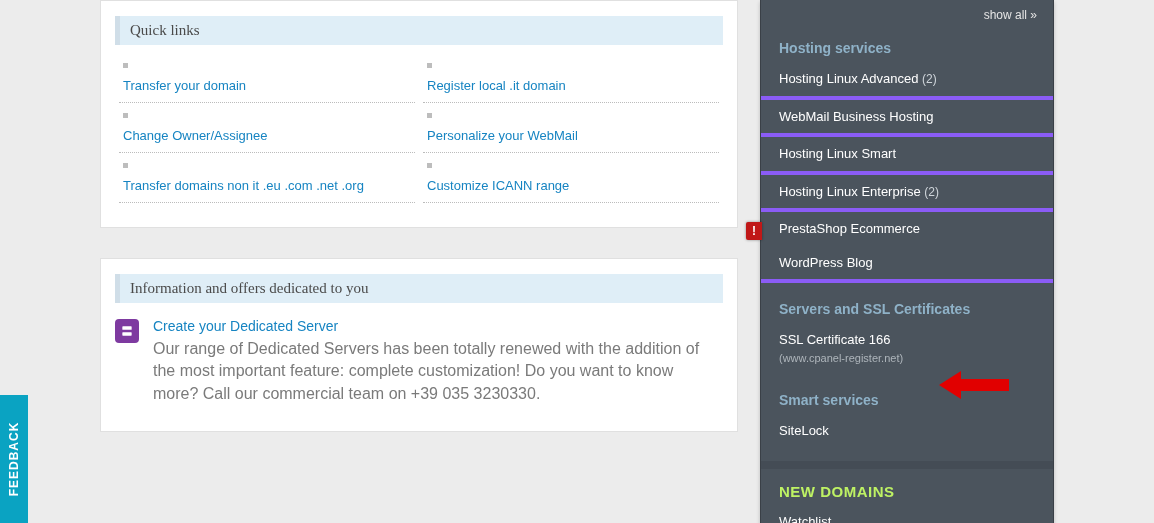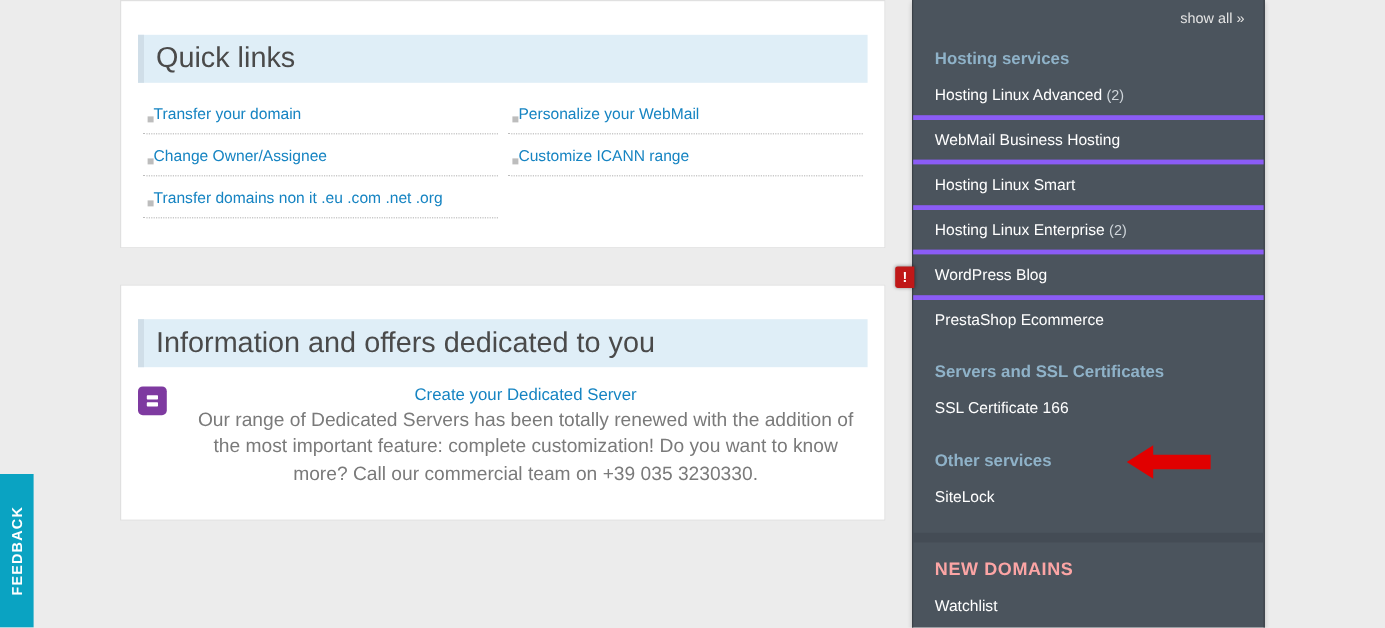--- a/index.html
+++ b/index.html
@@ -21,58 +21,60 @@
   }
 
   .card {
     background: #fff;
     border: 1px solid #e0e0e0;
     margin-bottom: 30px;
   }
 
   .card-header {
     background: #dfeef7;
-    margin: 28px 14px 0 14px;
+    margin: 15px 14px 0 14px;
     border-left: 5px solid #d0dee8;
     padding: 6px 10px;
-    font-size: 24px;
+    font-size: 15px;
     color: #4a4a4a;
     font-weight: 400;
+    font-family: Liberation Serif, serif;
   }
 
   .quick-links-body {
     display: flex;
     padding: 8px 14px 24px 14px;
   }
   .ql-col {
     flex: 1;
     padding: 0 4px;
   }
   .ql-item {
     border-bottom: 1px dotted #bcbcbc;
     padding: 10px 4px 9px 4px;
     font-size: 13px;
     display: flex;
-    align-items: flex-end;
+    align-items: flex-start;
+    gap: 10px;
     min-height: 34px;
+    flex-direction: column;
   }
   .ql-bullet {
     width: 5px; height: 5px; background: #bdbdbd; flex: 0 0 5px;
   }
   .ql-link {
     color: #1684c2;
     text-decoration: none;
     cursor: pointer;
   }
 
   .offers-body {
     padding: 14px 14px 26px 14px;
     display: flex;
     gap: 14px;
-    text-align: center;
   }
   .offers-icon-box {
     width: 24px; height: 24px;
     background: #7e3aa0;
     border-radius: 4px;
     flex: 0 0 24px;
     display:flex; align-items:center; justify-content:center;
     margin-top:2px;
   }
   .offers-icon-box svg { width:14px; height:14px; fill:#fff; }
@@ -118,21 +120,21 @@
   }
   .sb-item.last { border-bottom:none; }
   .sb-badge { color:#cfd5da; font-size:12px; }
   .sb-sub  { color:#aeb5bb; font-size:11px; display:block; margin-top:2px;}
   .sb-spacer { height: 14px; }
 
   .new-domains-block {
     border-top: 8px solid #444c55;
   }
   .new-domains-title {
-    color:#fca5a5;
+    color:#bef264;
     font-weight:bold;
     font-size:15px;
     letter-spacing:.5px;
     padding: 14px 18px 6px 18px;
   }
   .watchlist {
     color:#fff; font-size:13px; padding:8px 18px 20px 18px; cursor:pointer;
   }
 
   
@@ -188,20 +190,24 @@
           <a class="ql-link">Change Owner/Assignee</a>
         </div>
         <div class="ql-item">
           <span class="ql-bullet"></span>
           <a class="ql-link">Transfer domains non it .eu .com .net .org</a>
         </div>
       </div>
       <div class="ql-col">
         <div class="ql-item">
           <span class="ql-bullet"></span>
+          <a class="ql-link">Register local .it domain</a>
+        </div>
+        <div class="ql-item">
+          <span class="ql-bullet"></span>
           <a class="ql-link">Personalize your WebMail</a>
         </div>
         <div class="ql-item">
           <span class="ql-bullet"></span>
           <a class="ql-link">Customize ICANN range</a>
         </div>
       </div>
     </div>
   </div>
 
@@ -234,35 +240,36 @@
   <div class="sb-item">
     <span>WebMail Business Hosting</span>
   </div>
   <div class="sb-item">
     <span>Hosting Linux Smart</span>
   </div>
   <div class="sb-item">
     <span>Hosting Linux Enterprise</span>
     <span class="sb-badge">(2)</span>
   </div>
-  <div class="sb-item">
-    <span>WordPress Blog</span>
-  </div>
   <div class="sb-item last">
     <span>PrestaShop Ecommerce</span>
+  </div>
+  <div class="sb-item">
+    <span>WordPress Blog</span>
   </div>
 
   <div class="sb-spacer"></div>
   <div class="sb-section-title">Servers and SSL Certificates</div>
   <div class="sb-item last">
     <span>SSL Certificate 166</span>
+    <span class="sb-sub">(www.cpanel-register.net)</span>
   </div>
 
   <div class="sb-spacer"></div>
-  <div class="sb-section-title">Other services</div>
+  <div class="sb-section-title">Smart services</div>
   <div class="sb-item last">
     <span>SiteLock</span>
   </div>
 
   <div class="sb-spacer"></div>
   <div class="new-domains-block">
     <div class="new-domains-title">NEW DOMAINS</div>
     <div class="watchlist">Watchlist</div>
   </div>
 </div>

